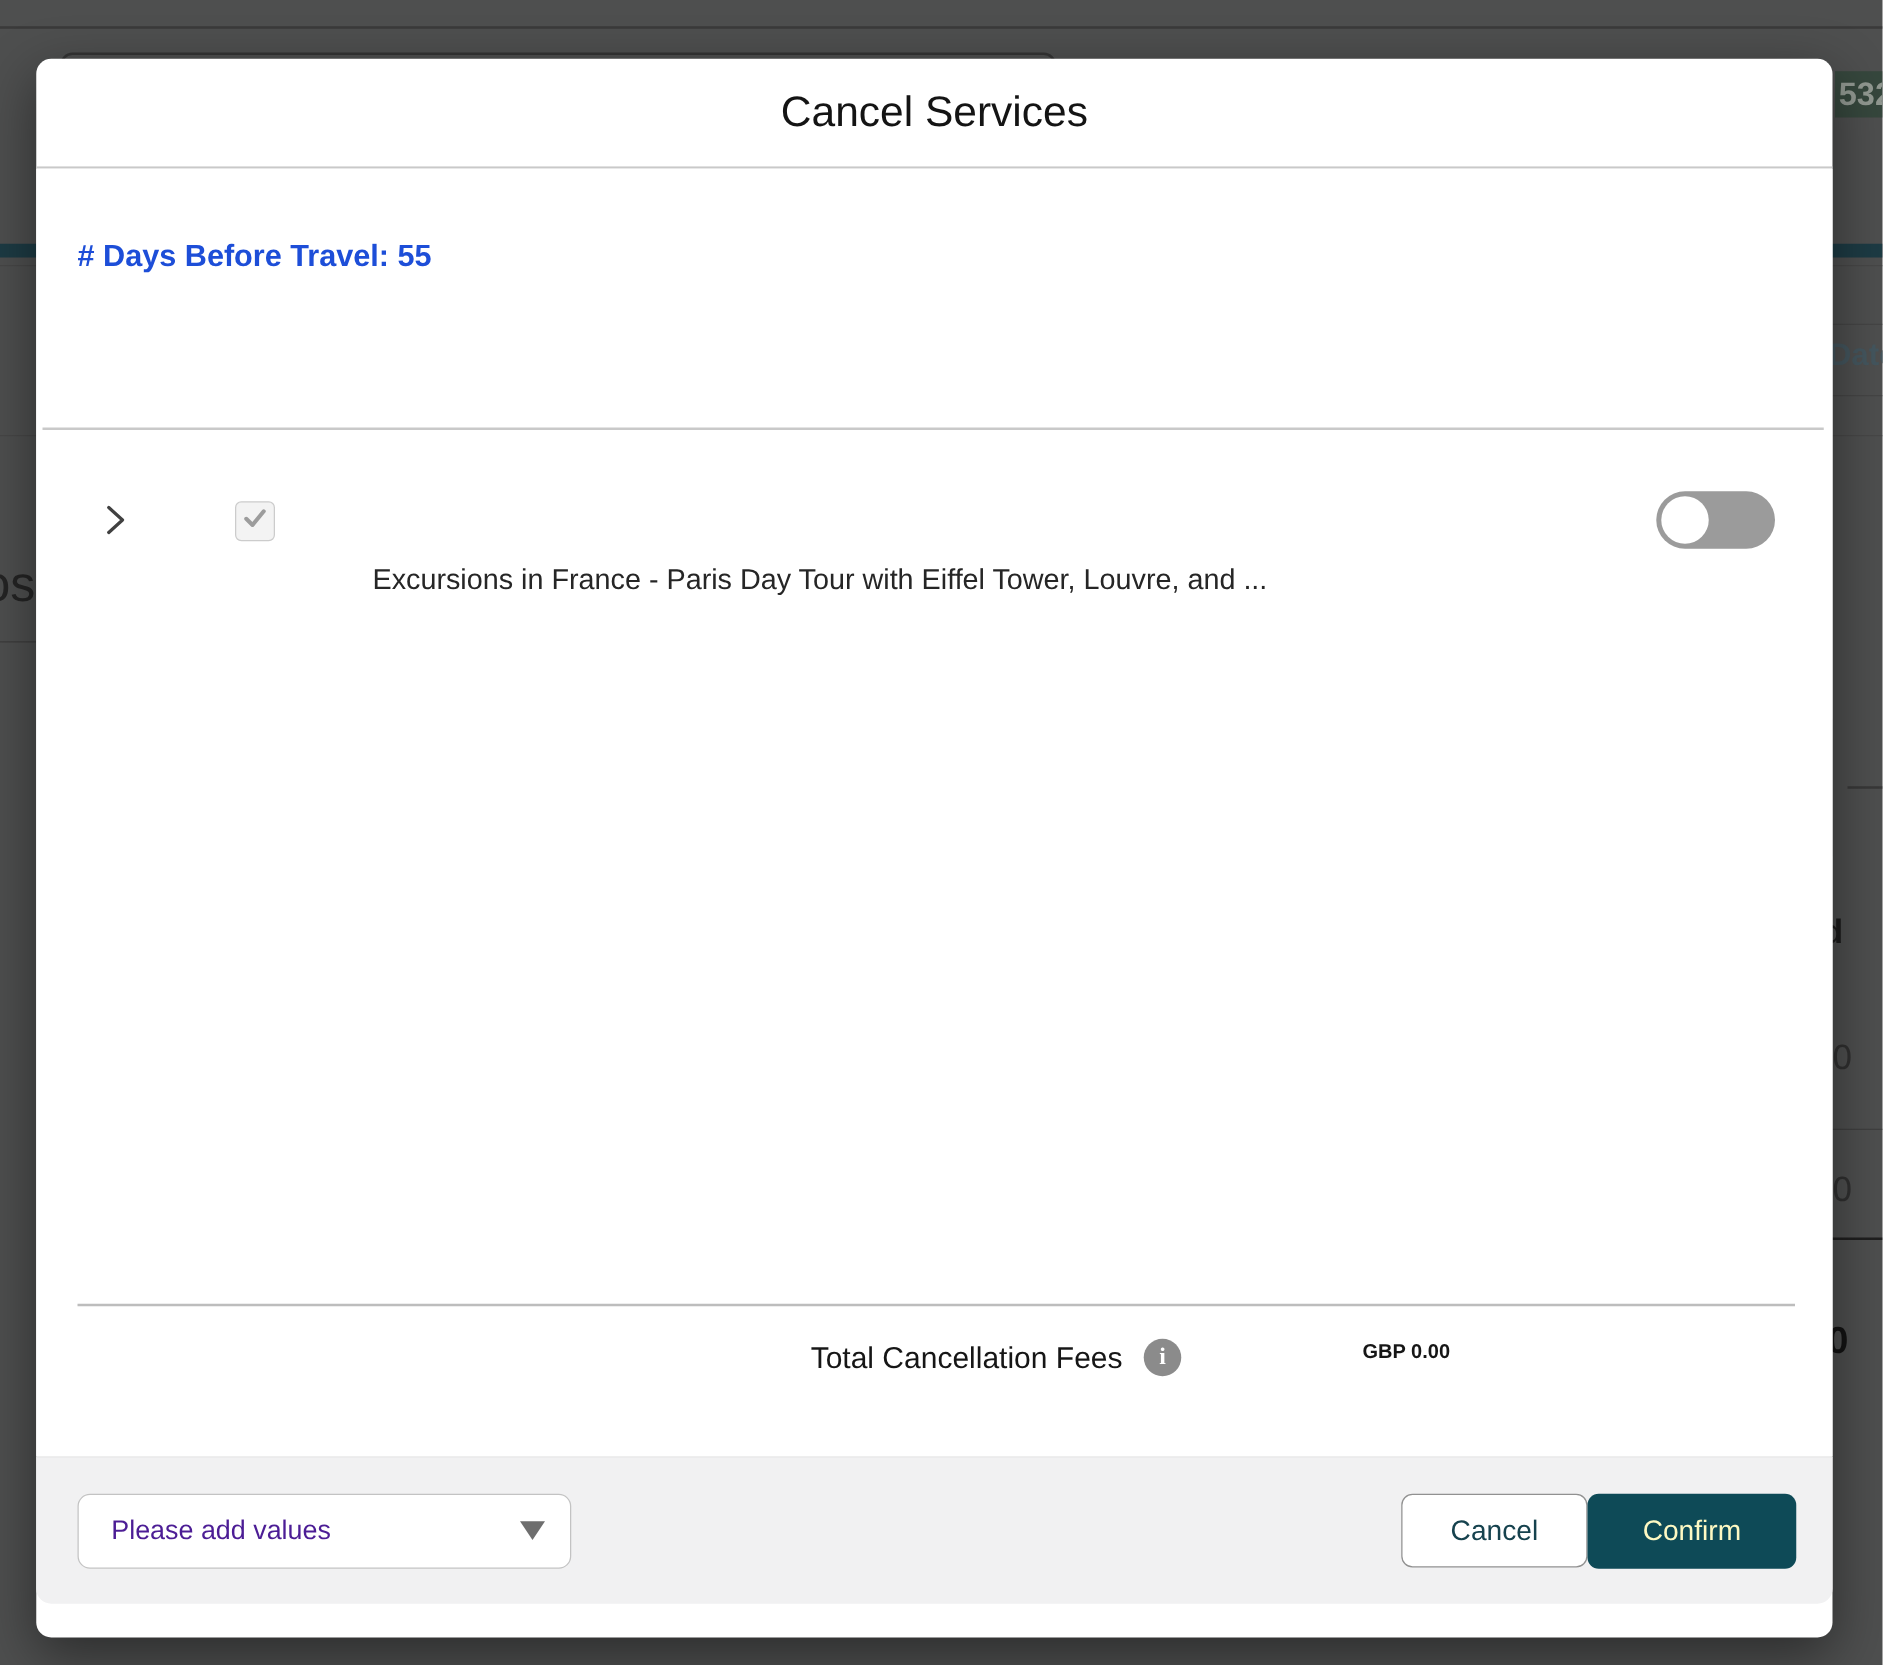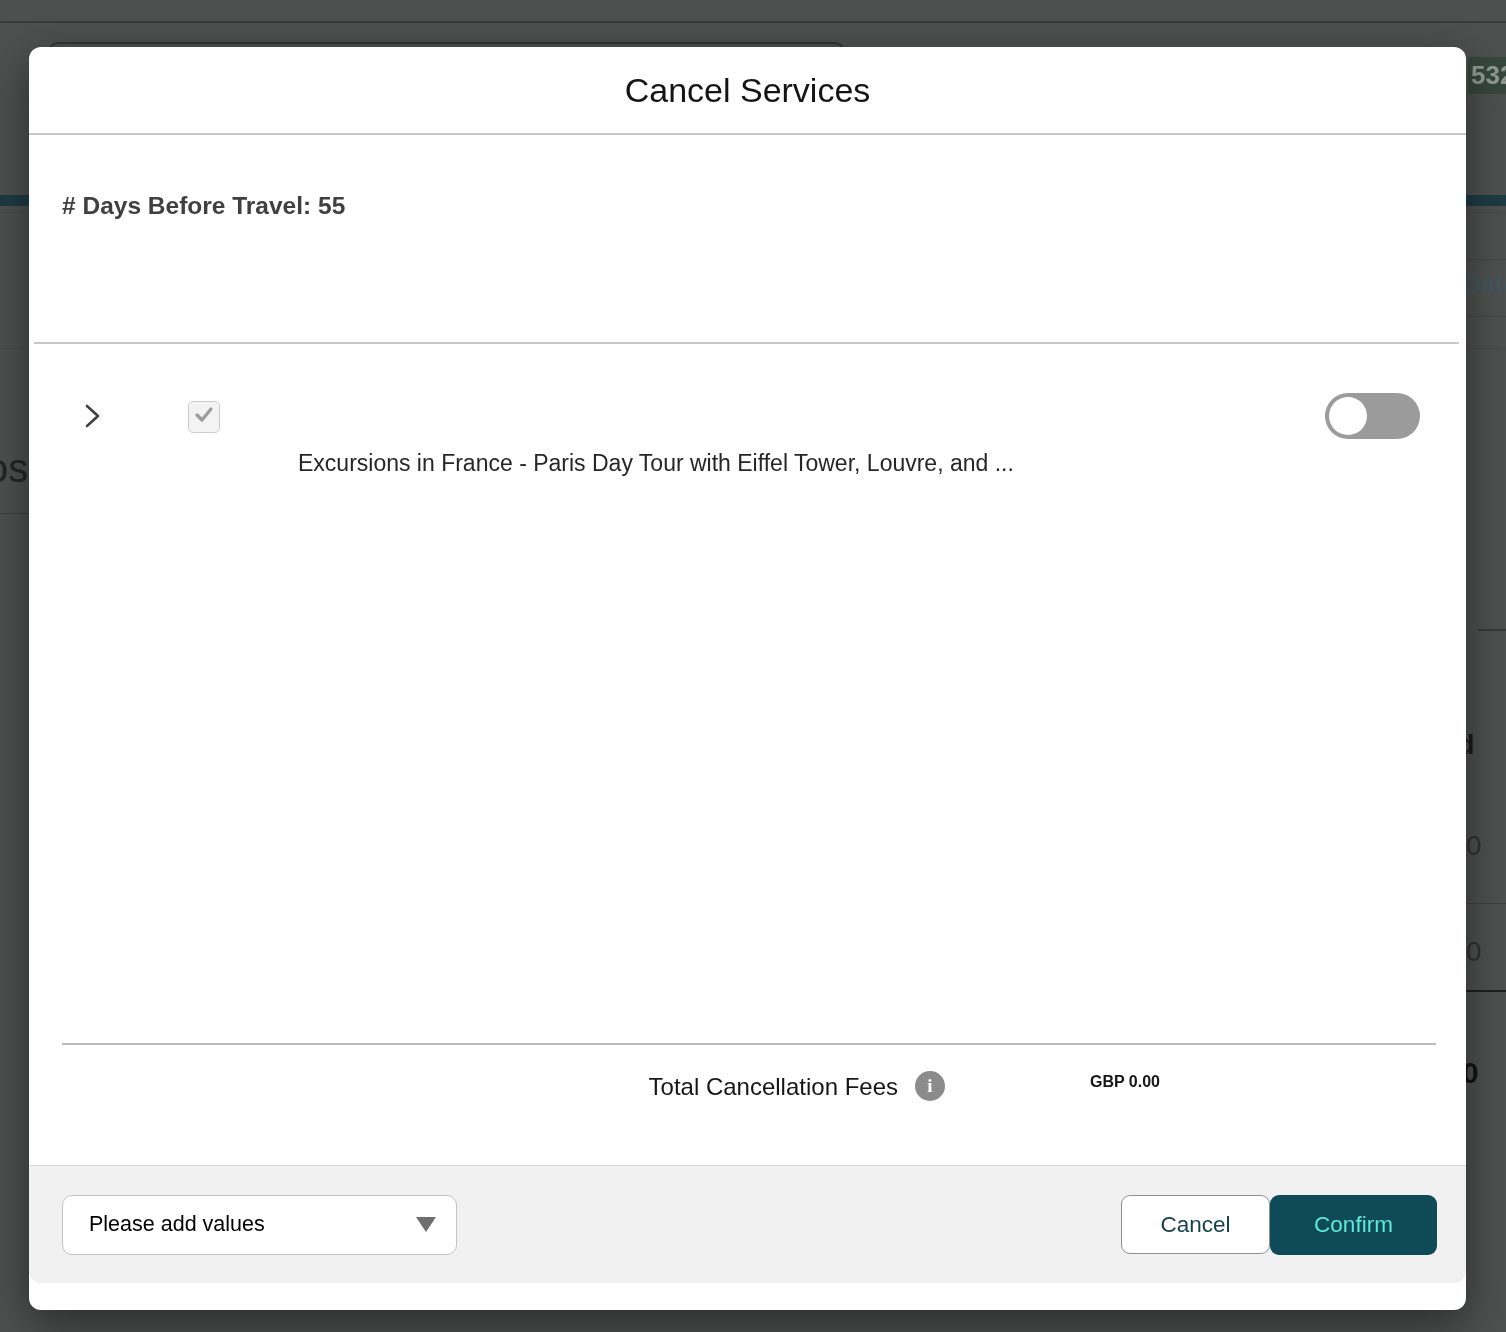--- a/index.html
+++ b/index.html
@@ -56,21 +56,21 @@
     display: flex; align-items: center; justify-content: center;
     border-bottom: 2px solid #c9c9c9;
     border-radius: 12px 12px 0 0;
   }
   .modal-title { font-size: 34px; font-weight: normal; color: #141414; }
 
   .modal-body { position: relative; height: 1030px; background: #fff; }
 
   .days-line {
     position: absolute; left: 33px; top: 57px;
-    font-size: 24.5px; font-weight: bold; color: #404040;
+    font-size: 24.5px; font-weight: bold; color: #1d4ed8;
   }
 
   .table-header {
     position: absolute; left: 0; top: 154px; width: 100%;
     display: grid; grid-template-columns: 1fr 140px 205px 276px;
     padding: 0 30px 0 55px;
     font-size: 23px; font-weight: bold; color: #161616;
   }
   .table-header .th-right { text-align: right; }
   .table-divider {
@@ -124,35 +124,35 @@
     border-radius: 0 0 12px 12px;
     display: flex; align-items: center; justify-content: space-between;
     padding: 0 29px 0 33px;
   }
   .dropdown {
     width: 395px; height: 60px; background: #ffffff;
     border: 1.5px solid #c3c3c3; border-radius: 10px;
     display: flex; align-items: center; justify-content: space-between;
     padding: 0 20px 0 26px; cursor: pointer;
   }
-  .dropdown-value { font-size: 21.5px; color: #000000; }
+  .dropdown-value { font-size: 21.5px; color: #4c1d95; }
   .caret-down {
     width: 0; height: 0;
     border-left: 10px solid transparent; border-right: 10px solid transparent;
     border-top: 15px solid #6e6e6e;
   }
   .footer-buttons { display: flex; gap: 0; align-items: center; }
   .btn { font-family: "Liberation Sans", sans-serif; font-size: 22.5px; border-radius: 9px; cursor: pointer; }
   .btn-cancel {
     width: 149px; height: 59px; background: #ffffff;
     border: 1.5px solid #919191; color: #16424e;
   }
   .btn-confirm {
     width: 167px; height: 60px; background: #0e4a57;
-    border: none; color: #5eead4;
+    border: none; color: #fef9c3;
   }
 </style>
 </head>
 <body>
 
 <div class="backdrop">
   <div class="bg-item bg-top-line"></div>
   <div class="bg-item bg-search-outline"></div>
   <div class="bg-item bg-badge">532</div>
   <div class="bg-item bg-teal-bar"></div>

